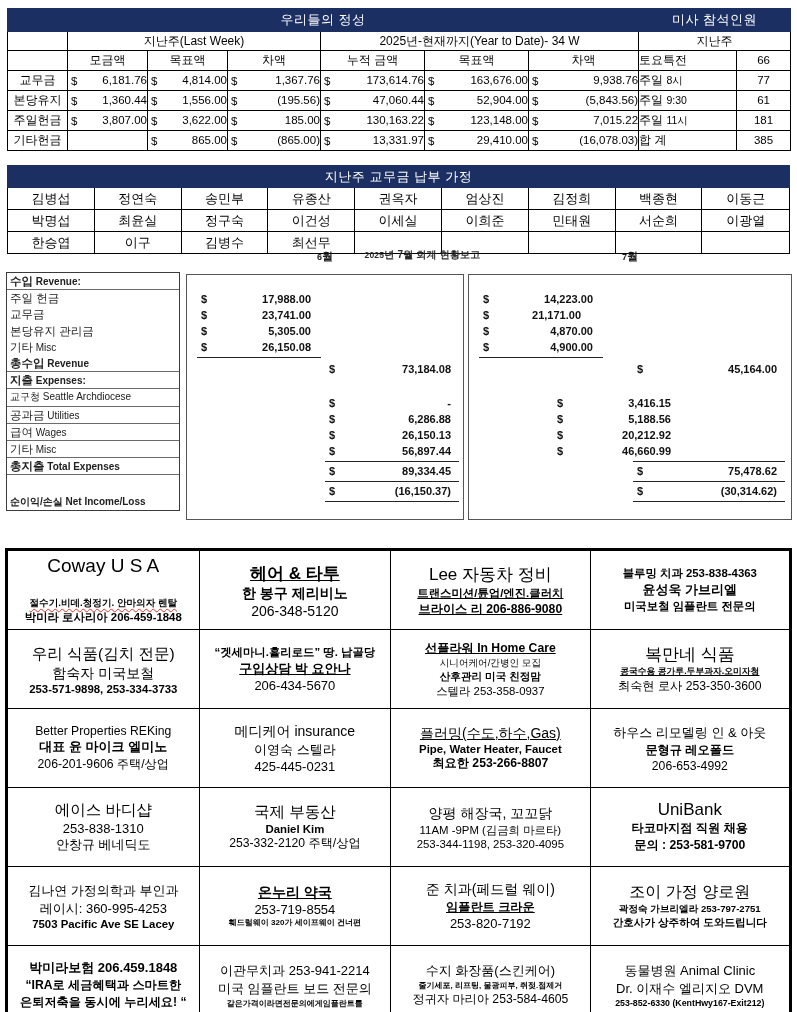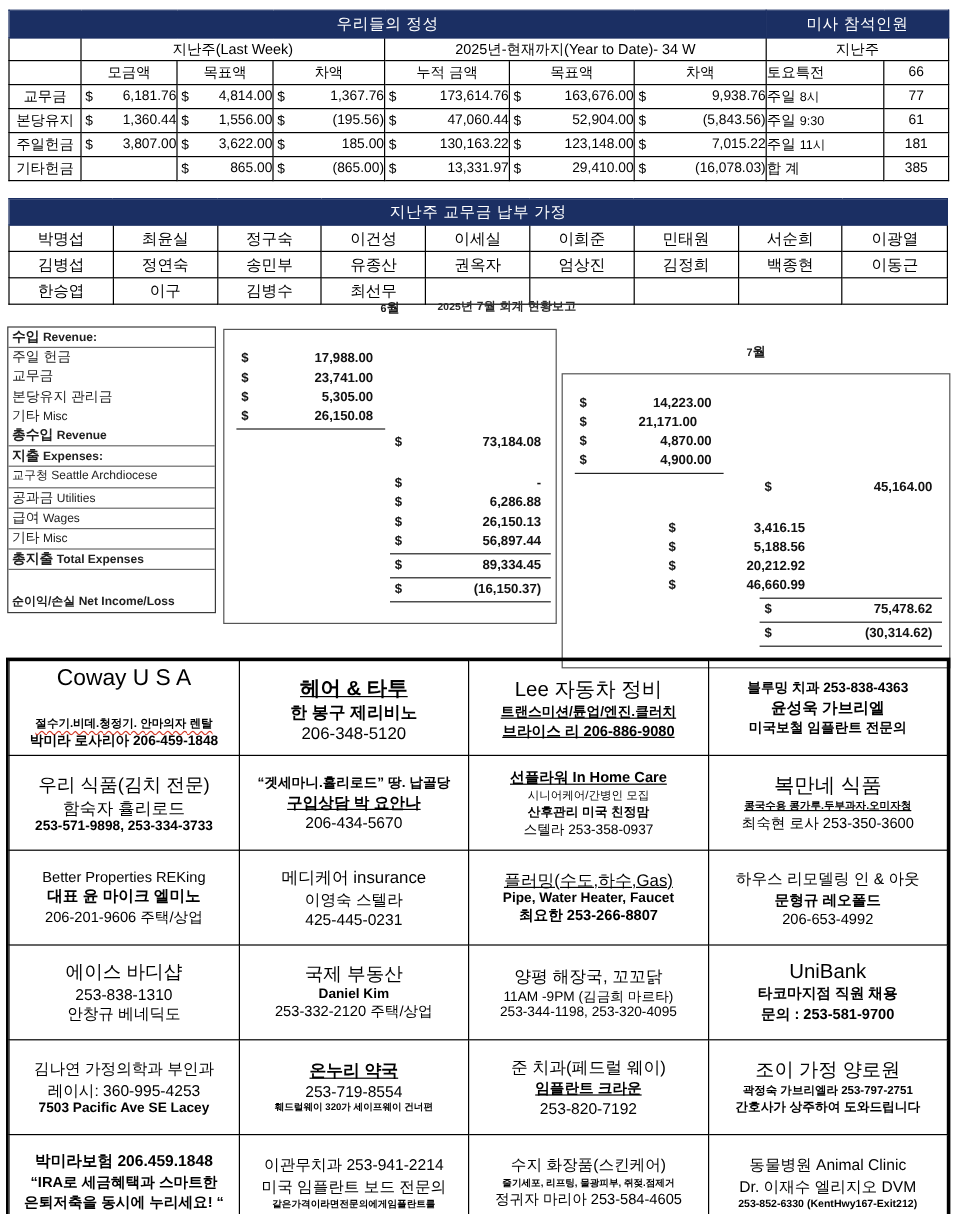--- a/index.html
+++ b/index.html
@@ -136,21 +136,21 @@
   .fin-labels .lrow.small { font-size: 10px; }
 
   .fin-col {
     position: absolute;
     top: 274px;
     border: 1px solid #555;
     background: #fff;
     height: 244px;
   }
   #col-june { left: 186px; width: 276px; }
-  #col-july { left: 468px; width: 322px; margin-top: 37px; }
+  #col-july { left: 468px; width: 322px; }
   .fin-col .colhdr {
     position: absolute;
     top: -26px;
     left: 0; right: 0;
     text-align: center;
     font-size: 11px;
     font-weight: bold;
     color: #1a1a1a;
   }
   .fin-col .colhdr .n { font-size: 9px; }
@@ -319,40 +319,40 @@
       <col style="width:11.1%">
         <col style="width:11.1%">
         <col style="width:11.1%">
         <col style="width:11.2%">
     </colgroup>
     <tbody>
         <tr>
       <td class="navy" colspan="9">지난주 교무금 납부 가정</td>
     </tr>
     <tr>
+      <td>김병섭</td>
+      <td>정연숙</td>
+      <td>송민부</td>
+      <td>유종산</td>
+      <td>권옥자</td>
+      <td>엄상진</td>
+      <td>김정희</td>
+      <td>백종현</td>
+      <td>이동근</td>
+    </tr>
+    <tr>
       <td>박명섭</td>
       <td>최윤실</td>
       <td>정구숙</td>
       <td>이건성</td>
       <td>이세실</td>
       <td>이희준</td>
       <td>민태원</td>
       <td>서순희</td>
       <td>이광열</td>
-    </tr>
-    <tr>
-      <td>김병섭</td>
-      <td>정연숙</td>
-      <td>송민부</td>
-      <td>유종산</td>
-      <td>권옥자</td>
-      <td>엄상진</td>
-      <td>김정희</td>
-      <td>백종현</td>
-      <td>이동근</td>
     </tr>
     <tr>
       <td>한승엽</td>
       <td>이구</td>
       <td>김병수</td>
       <td>최선무</td>
       <td></td>
       <td></td>
       <td></td>
       <td></td>
@@ -457,21 +457,21 @@
           </td>
           <td>
             <span class="l1 t13 bd">블루밍 치과 253-838-4363</span>
             <span class="l2 t15 bd">윤성욱 가브리엘</span>
             <span class="l3 t13 bd">미국보철 임플란트 전문의</span>
           </td>
         </tr>
         <tr>
           <td>
             <span class="l1 t18">우리 식품(김치 전문)</span>
-            <span class="l2 t16">함숙자 휼리로드</span>
+            <span class="l2 t16">함숙자 미국보철</span>
             <span class="l3 t13 bd">253-571-9898,  253-334-3733</span>
           </td>
           <td>
             <span class="l1 t13 bd">“겟세마니.휼리로드” 땅. 납골당</span>
             <span class="l2 t15 bd ul">구입상담   박 요안나</span>
             <span class="l3 t15">206-434-5670</span>
           </td>
           <td>
             <span class="l1 t14 bd ul">선플라워 In Home Care</span>
             <span class="l2 t11">시니어케어/간병인 모집</span>

